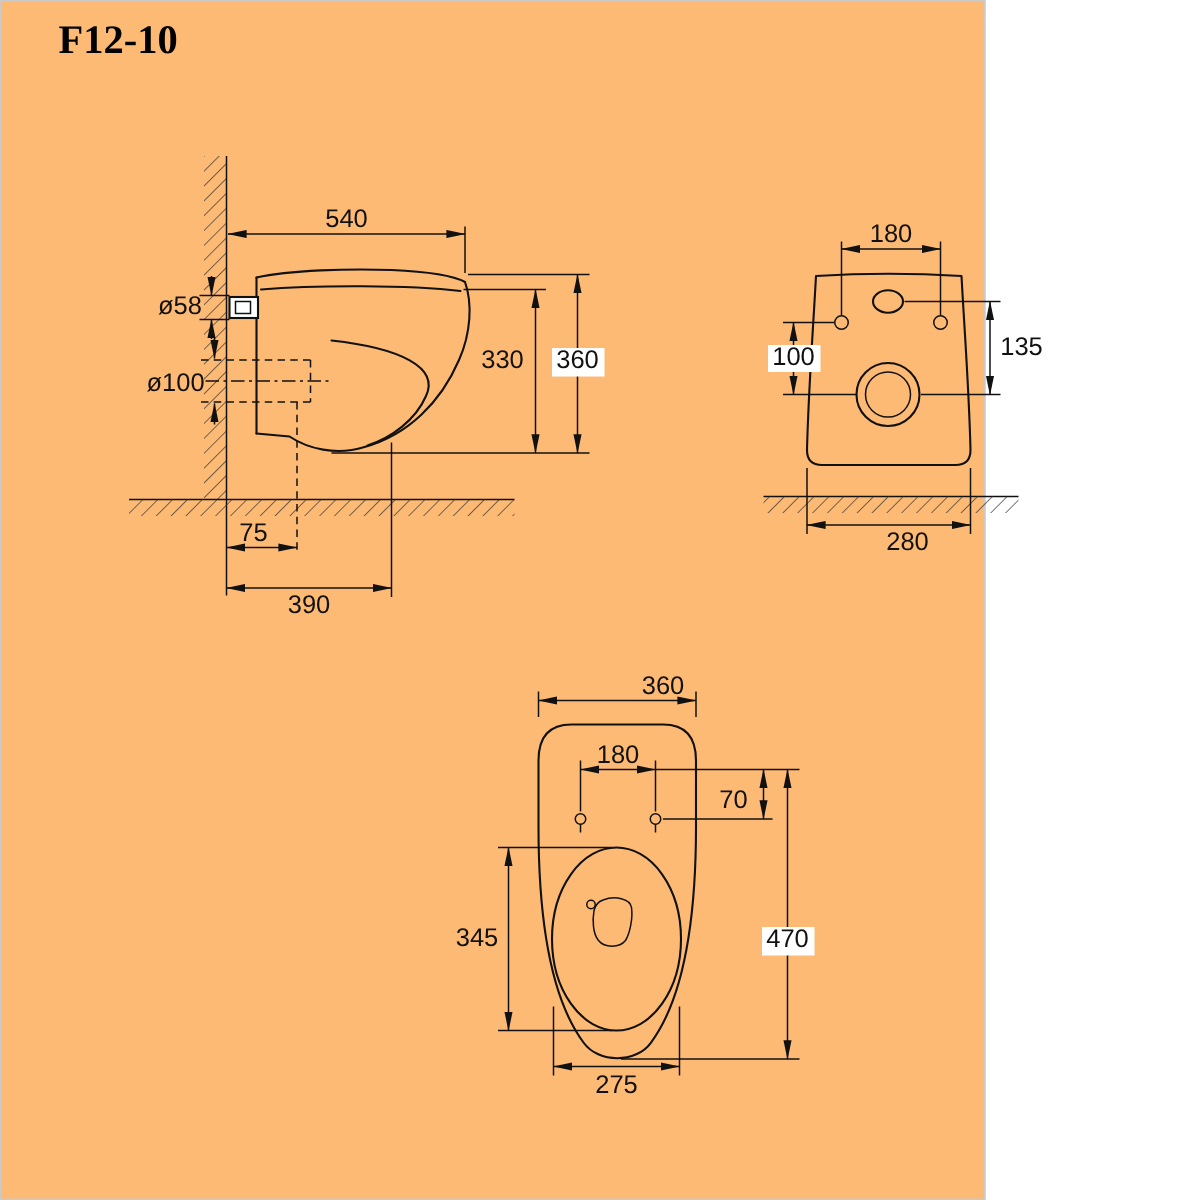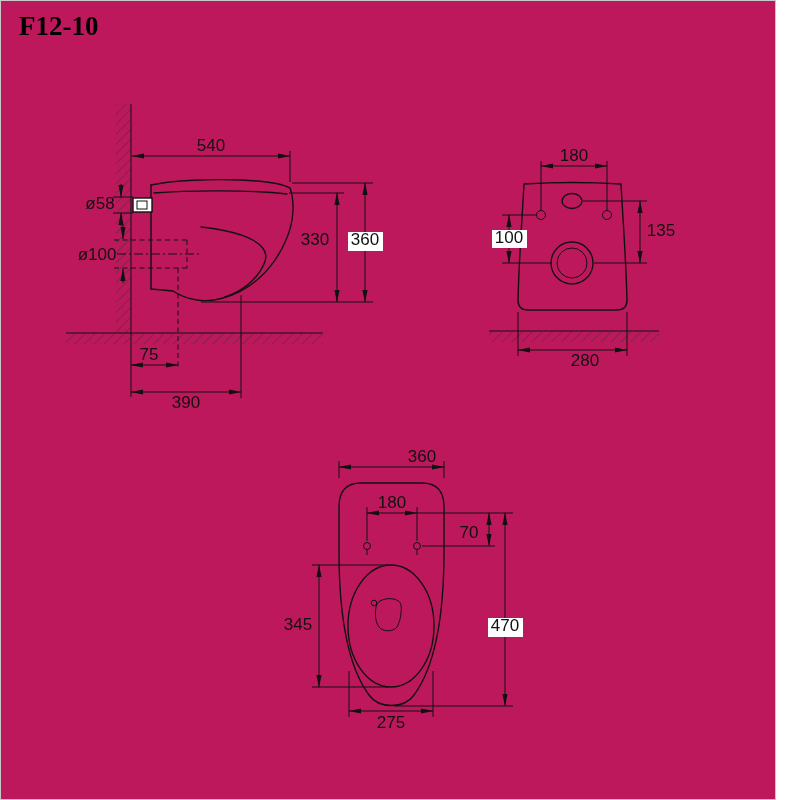--- a/index.html
+++ b/index.html
@@ -1,22 +1,23 @@
 <!DOCTYPE html>
 <html><head>
 <meta charset="utf-8">
 <style>
   html,body{margin:0;padding:0;background:#fff;}
   .page{
     position:relative;
-    width:776px;height:800px;
+    width:657px;height:800px;
     box-sizing:border-box;
     border:1px solid #c9c9c9;
-    background:#be185d;
+    background:#fdba74;
     font-family:"Liberation Sans",sans-serif;
+    padding-left:20px;
   }
   svg{display:block;}
   .obj{fill:none;stroke:#111;stroke-width:1.4;stroke-linecap:round;stroke-linejoin:round;}
   .objf{fill:#fff;stroke:#111;stroke-width:1.4;}
   .thin{fill:none;stroke:#111;stroke-width:1;}
   .ext{fill:none;stroke:#111;stroke-width:1;}
   .dim{fill:none;stroke:#111;stroke-width:1;marker-start:url(#arr);marker-end:url(#arr);}
   .dime{fill:none;stroke:#111;stroke-width:1;marker-end:url(#arr);}
   .dash{fill:none;stroke:#111;stroke-width:1;stroke-dasharray:5 3.5;}
   .cdash{fill:none;stroke:#111;stroke-width:1;stroke-dasharray:9 3 2 3;}

